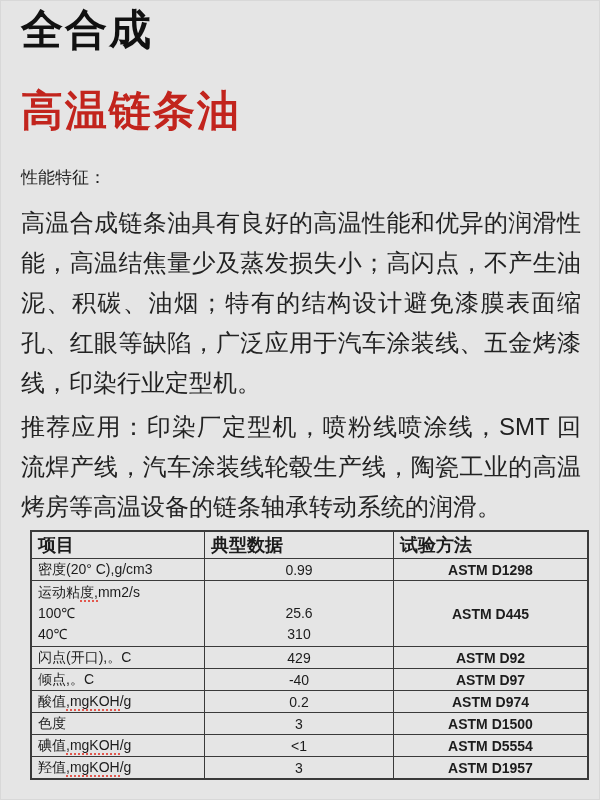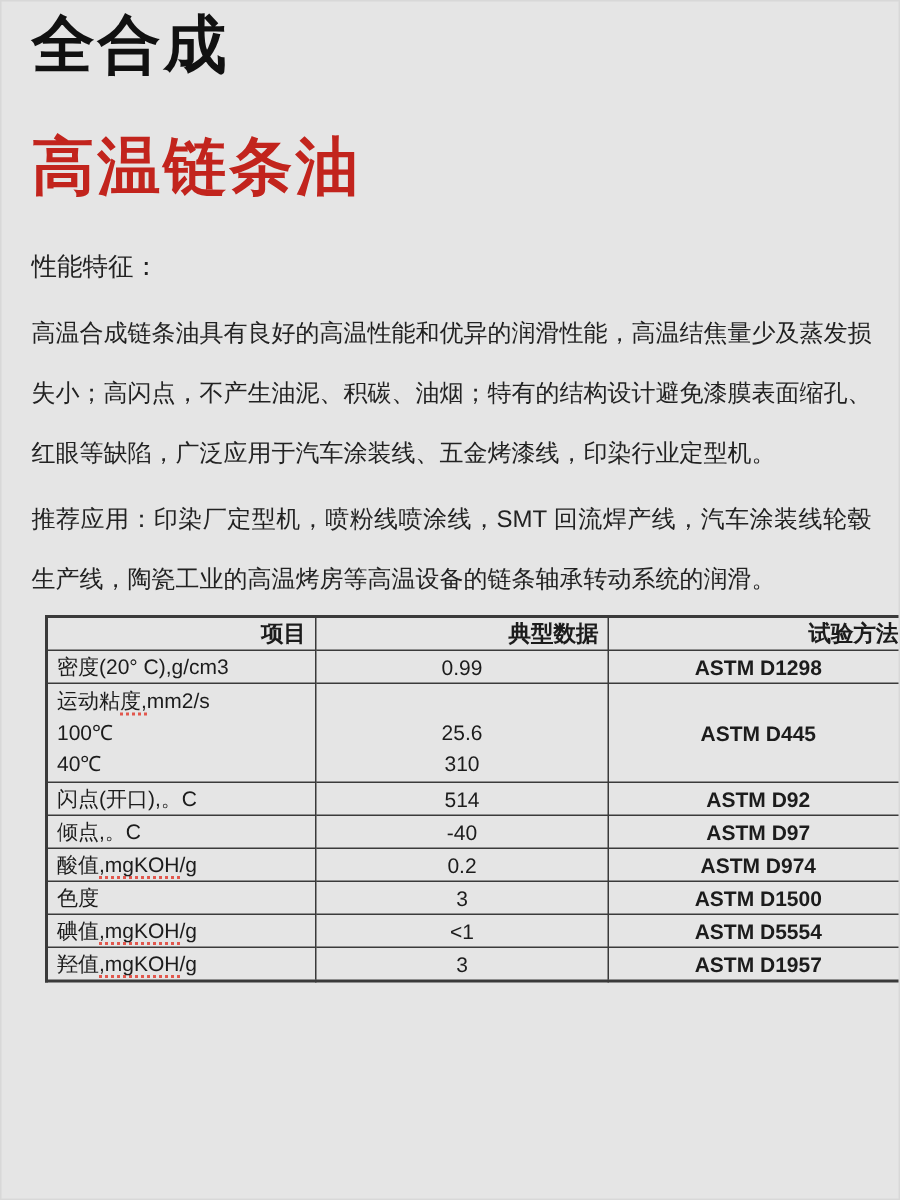--- a/index.html
+++ b/index.html
@@ -31,21 +31,21 @@
   }
   .perf-heading{
     margin:30px 0 0 20px;
     font-size:17px;
     line-height:22px;
     color:#222;
   }
   .body-para{
     margin:14px 20px 0 20px;
     width:560px;
-    font-size:16px;
+    font-size:24px;
     line-height:40px;
     text-align:justify;
     text-justify:inter-ideograph;
     color:#222;
     box-sizing:border-box;
   }
   .para2{margin-top:4px;}
   .spec-label{
     margin:26px 0 0 30px;
     font-size:13px;
@@ -63,24 +63,23 @@
   }
   table.spec td, table.spec th{
     border:1px solid #3a3a3a;
     padding:1px 6px;
     height:19px;
     vertical-align:middle;
     overflow:hidden;
     white-space:nowrap;
   }
   table.spec th{
-    text-align:right;
+    text-align:left;
     font-weight:700;
-    font-size:15px;
-    padding-left:12px;
+    font-size:18px;
   }
   .col-item{width:160px;text-align:left;}
   .col-value{width:176px;text-align:center;font-weight:400;}
   .col-method{width:181px;text-align:center;font-weight:700;}
   .multi-line div{height:21px;line-height:21px;}
   .misspell{border-bottom:2px dotted #e2574d;}
 </style>
 </head>
 <body>
 
@@ -120,21 +119,21 @@
         <div>&nbsp;</div>
         <div>25.6</div>
         <div>310</div>
       </td>
       <td class="col-method">ASTM D445</td>
     </tr>
 
 
     <tr>
       <td class="col-item">闪点(开口),。C</td>
-      <td class="col-value">514</td>
+      <td class="col-value">429</td>
       <td class="col-method">ASTM D92</td>
     </tr>
 
     <tr>
       <td class="col-item">倾点,。C</td>
       <td class="col-value">-40</td>
       <td class="col-method">ASTM D97</td>
     </tr>
 
     <tr>

